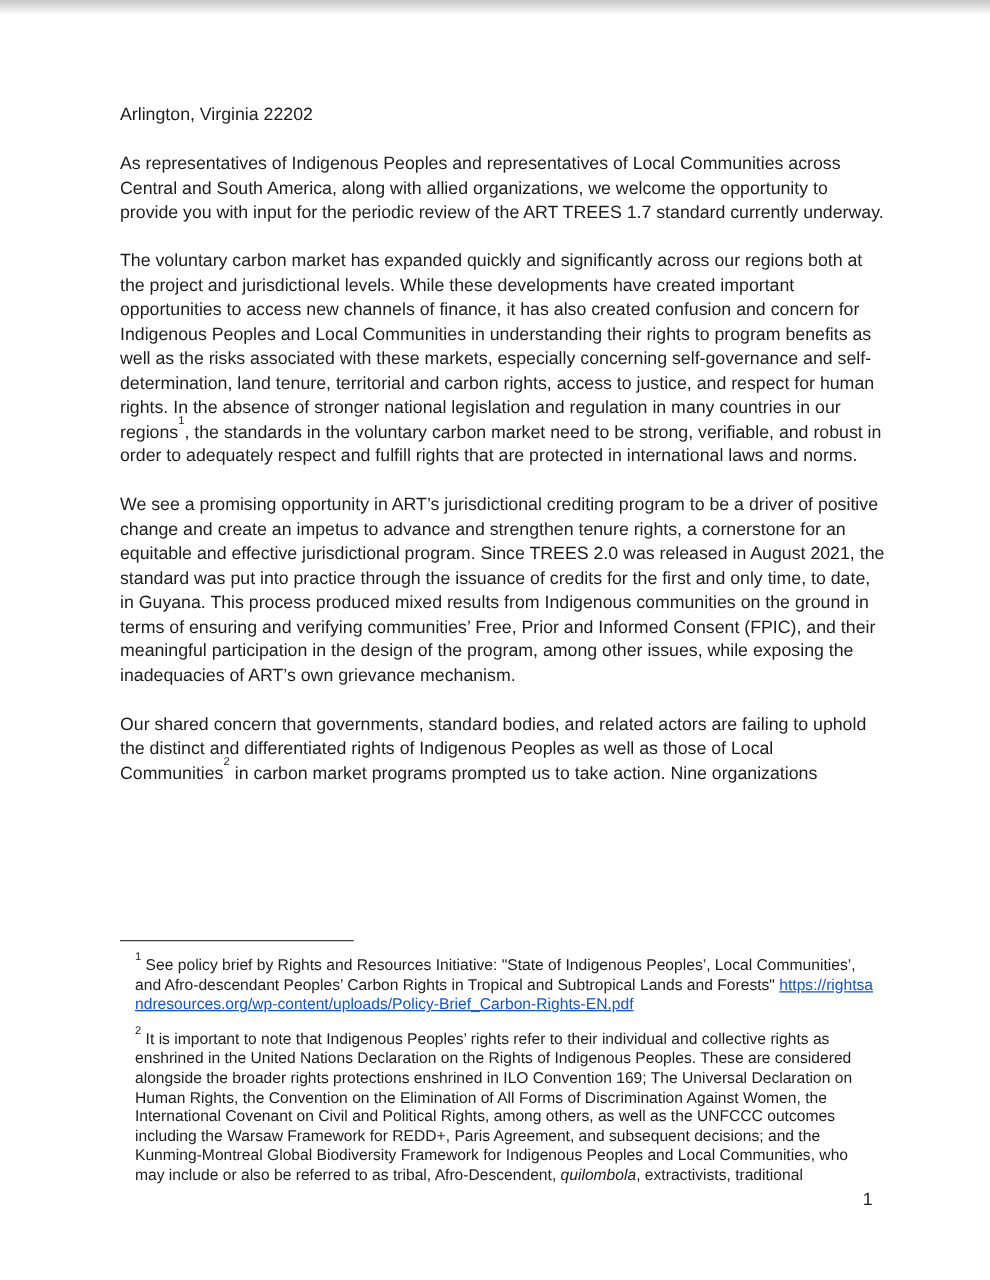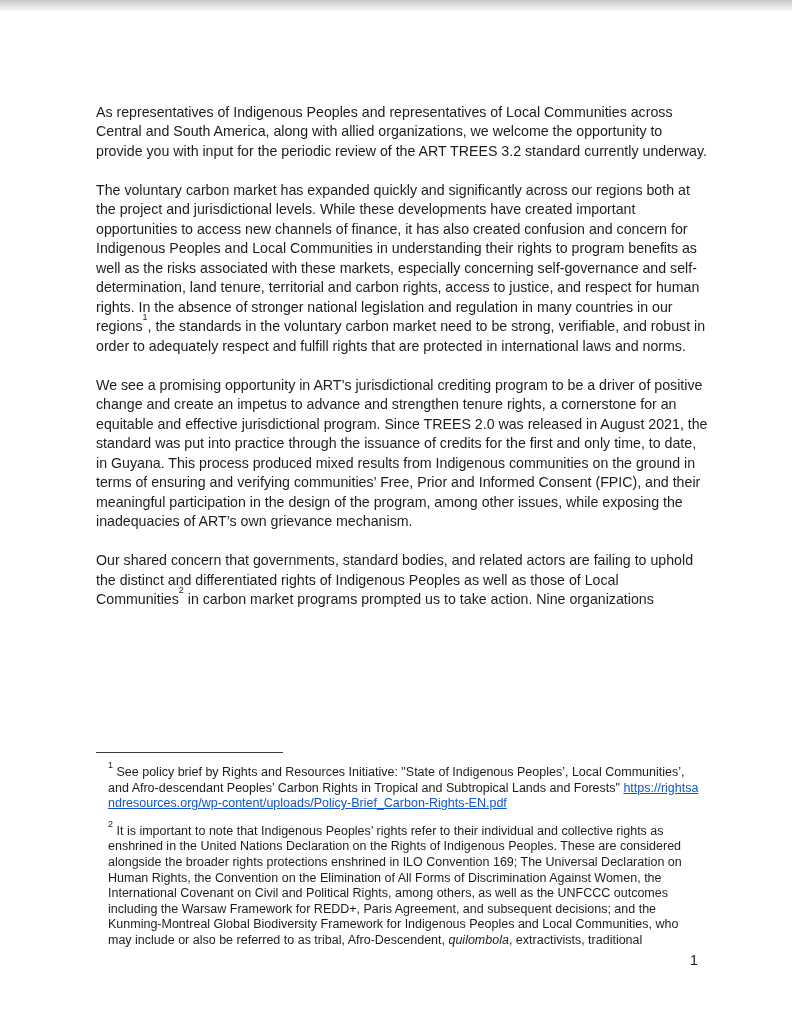--- a/index.html
+++ b/index.html
@@ -68,24 +68,25 @@
   }
 </style>
 </head>
 <body>
 
 <div class="top-shade"></div>
 
 <div class="letter-body">
 
   <div class="address-block">
+    <div>Arlington, Virginia 22202</div>
   </div>
 
 
-  <p class="para">As representatives of Indigenous Peoples and representatives of Local Communities across Central and South America, along with allied organizations, we welcome the opportunity to provide you with input for the periodic review of the ART TREES 3.2 standard currently underway.</p>
+  <p class="para">As representatives of Indigenous Peoples and representatives of Local Communities across Central and South America, along with allied organizations, we welcome the opportunity to provide you with input for the periodic review of the ART TREES 1.7 standard currently underway.</p>
 
   <p class="para"><span>The voluntary carbon market has expanded quickly and significantly across our regions both at the project and jurisdictional levels. While these developments have created important opportunities to access new channels of finance, it has also created confusion and concern for Indigenous Peoples and Local Communities in understanding their rights to program benefits as well as the risks associated with these markets, especially concerning self-governance and self-determination, land tenure, territorial and carbon rights, access to justice, and respect for human rights. In the absence of stronger national legislation and regulation in many countries in our regions</span><sup class="fn-ref">1</sup><span>, the standards in the voluntary carbon market need to be strong, verifiable, and robust in order to adequately respect and fulfill rights that are protected in international laws and norms.</span></p>
 
   <p class="para">We see a promising opportunity in ART’s jurisdictional crediting program to be a driver of positive change and create an impetus to advance and strengthen tenure rights, a cornerstone for an equitable and effective jurisdictional program. Since TREES 2.0 was released in August 2021, the standard was put into practice through the issuance of credits for the first and only time, to date, in Guyana. This process produced mixed results from Indigenous communities on the ground in terms of ensuring and verifying communities’ Free, Prior and Informed Consent (FPIC), and their meaningful participation in the design of the program, among other issues, while exposing the inadequacies of ART’s own grievance mechanism.</p>
 
   <p class="para"><span>Our shared concern that governments, standard bodies, and related actors are failing to uphold the distinct and differentiated rights of Indigenous Peoples as well as those of Local Communities</span><sup class="fn-ref">2</sup><span> in carbon market programs prompted us to take action. Nine organizations</span></p>
 
 </div>
 
 <div class="footnotes-region">

